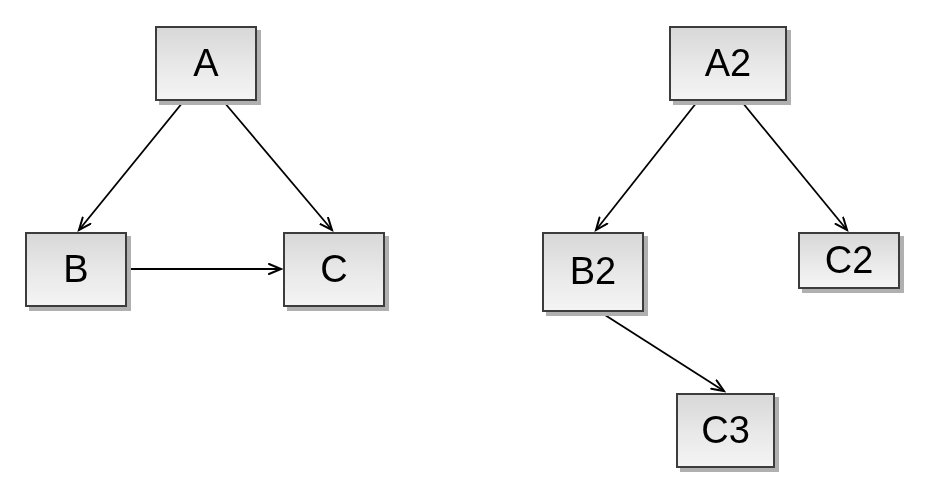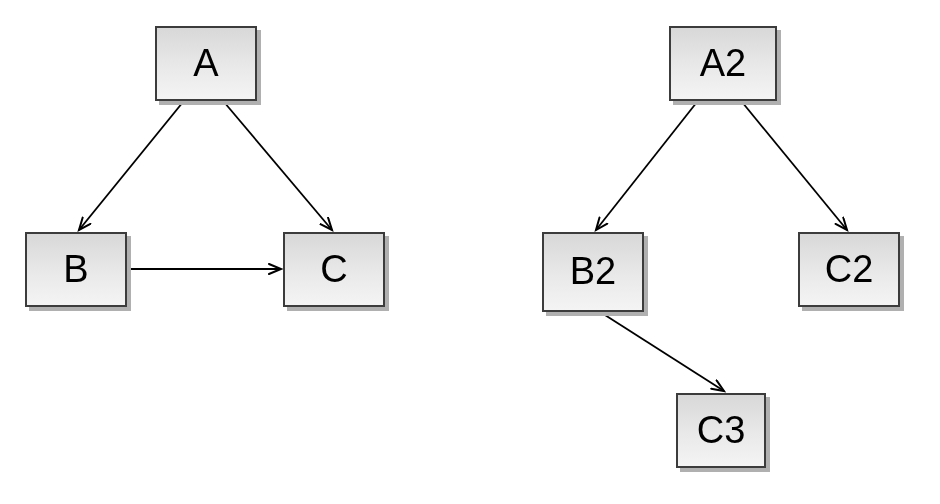--- a/index.html
+++ b/index.html
@@ -64,26 +64,26 @@
   <div id="nodes-layer">
       <div class="node" style="left: 155px; top: 26px; width: 102px; height: 75px;">
         <span class="node-label">A</span>
       </div>
       <div class="node" style="left: 25px; top: 232px; width: 102px; height: 75px;">
         <span class="node-label">B</span>
       </div>
       <div class="node" style="left: 283px; top: 232px; width: 102px; height: 75px;">
         <span class="node-label">C</span>
       </div>
-      <div class="node" style="left: 669px; top: 26px; width: 108px; height: 75px;">
+      <div class="node" style="left: 669px; top: 26px; width: 118px; height: 75px;">
         <span class="node-label">A2</span>
       </div>
       <div class="node" style="left: 542px; top: 232px; width: 102px; height: 80px;">
         <span class="node-label">B2</span>
       </div>
-      <div class="node" style="left: 798px; top: 232px; width: 102px; height: 75px;">
+      <div class="node" style="left: 798px; top: 232px; width: 102px; height: 57px;">
         <span class="node-label">C2</span>
       </div>
-      <div class="node" style="left: 676px; top: 393px; width: 90px; height: 75px;">
+      <div class="node" style="left: 676px; top: 393px; width: 99px; height: 75px;">
         <span class="node-label">C3</span>
       </div>
     </div>
 </div>
 
 </body></html>

